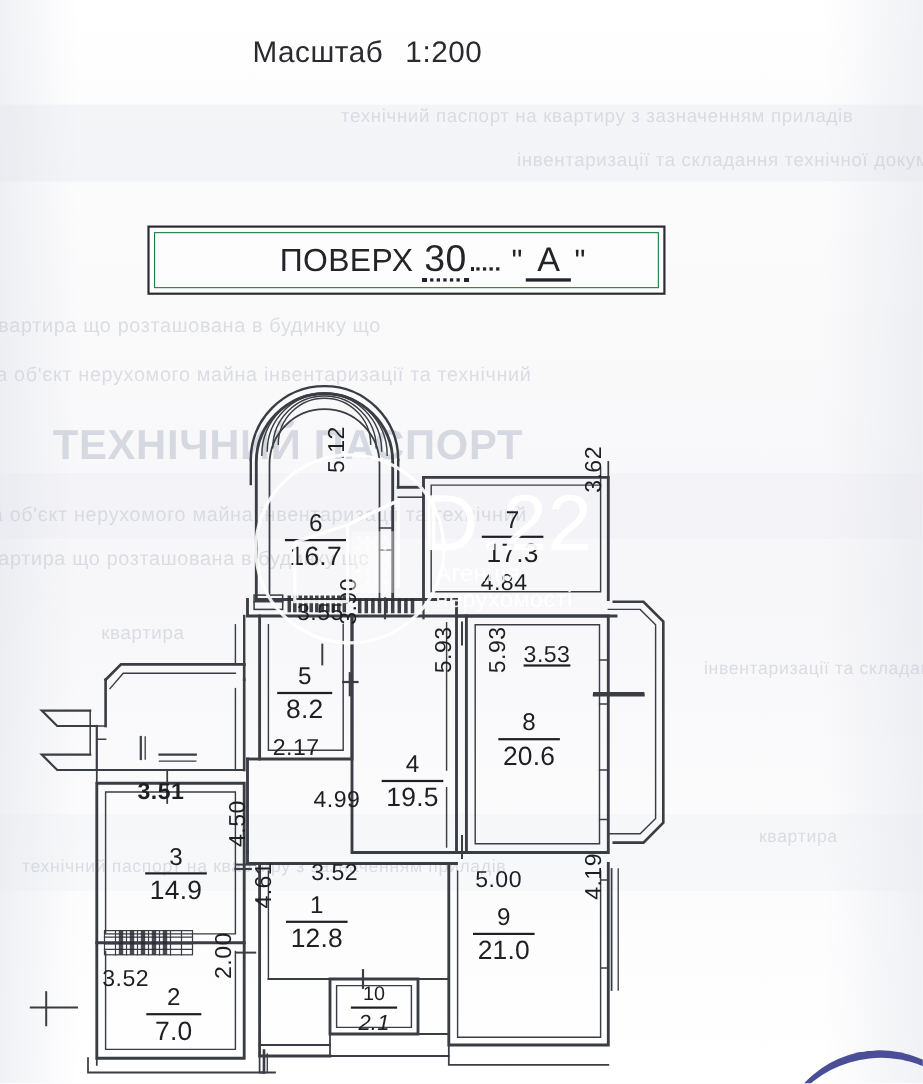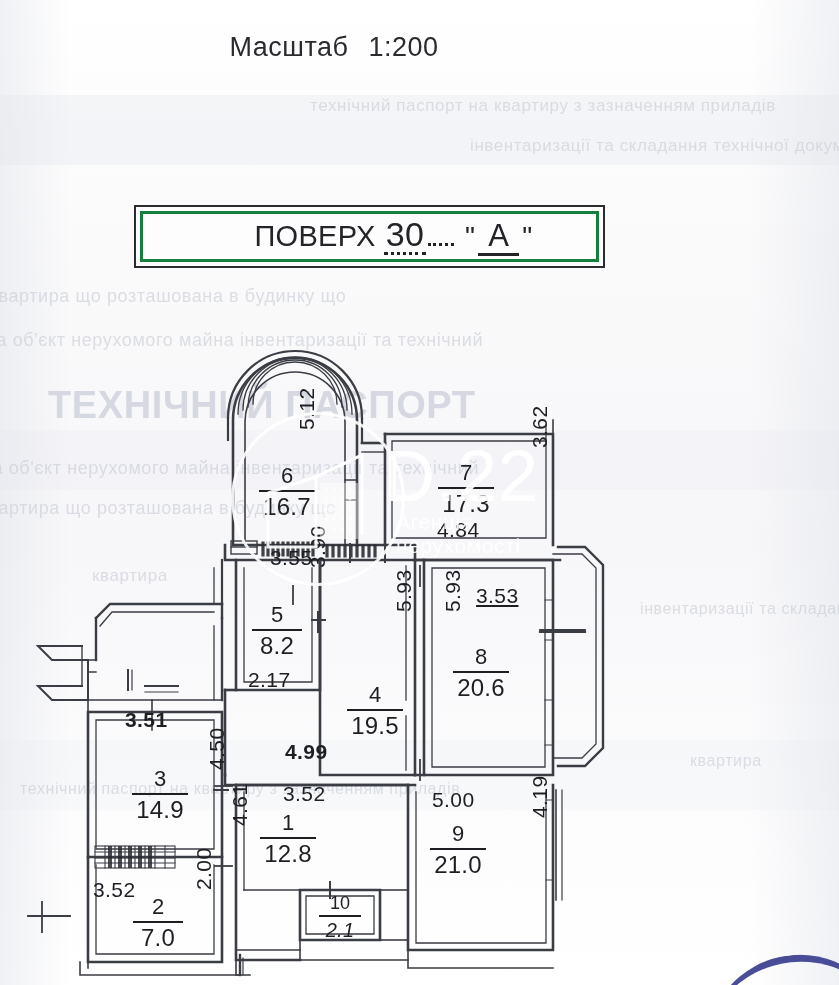--- a/index.html
+++ b/index.html
@@ -71,21 +71,21 @@
     position: absolute;
     left: 134px; top: 205px;
     width: 471px; height: 63px;
     border: 2px solid #2b2c30;
     background: rgba(255,255,255,0.55);
     box-sizing: border-box;
   }
   .floor-box-inner {
     position: absolute;
     left: 4px; top: 4px; right: 4px; bottom: 4px;
-    border: 3px solid #15803d;
+    border: 1px solid #15803d;
     box-sizing: border-box;
     display: flex;
     align-items: center;
     justify-content: center;
     gap: 0px;
     padding-left: 48px;
   }
   .floor-text {
     font-size: 29px;
     color: #232428;
@@ -474,21 +474,21 @@
   <div class="dim" style="left:437px; top:518px;">4.84</div>
 
   <div class="dim vert" style="left:306px; top:568px;">3.90</div>
   <div class="dim" style="left:248px; top:668px;">2.17</div>
 
   <div class="dim vert" style="left:392px; top:612px;">5.93</div>
   <div class="dim vert" style="left:441px; top:612px;">5.93</div>
 
   <div class="dim" style="left:476px; top:584px;text-decoration:underline;">3.53</div>
 
-  <div class="dim" style="left:285px; top:740px;font-weight:bold;">4.99</div>
+  <div class="dim" style="left:285px; top:716px;">4.99</div>
 
   <div class="dim" style="left:125px; top:708px;font-weight:bold;">3.51</div>
   <div class="dim vert" style="left:205px; top:770px;">4.50</div>
 
   <div class="dim vert" style="left:228px; top:826px;">4.61</div>
   <div class="dim" style="left:283px; top:782px;">3.52</div>
 
   <div class="dim" style="left:93px; top:878px;">3.52</div>
   <div class="dim vert" style="left:192px; top:890px;">2.00</div>
 

